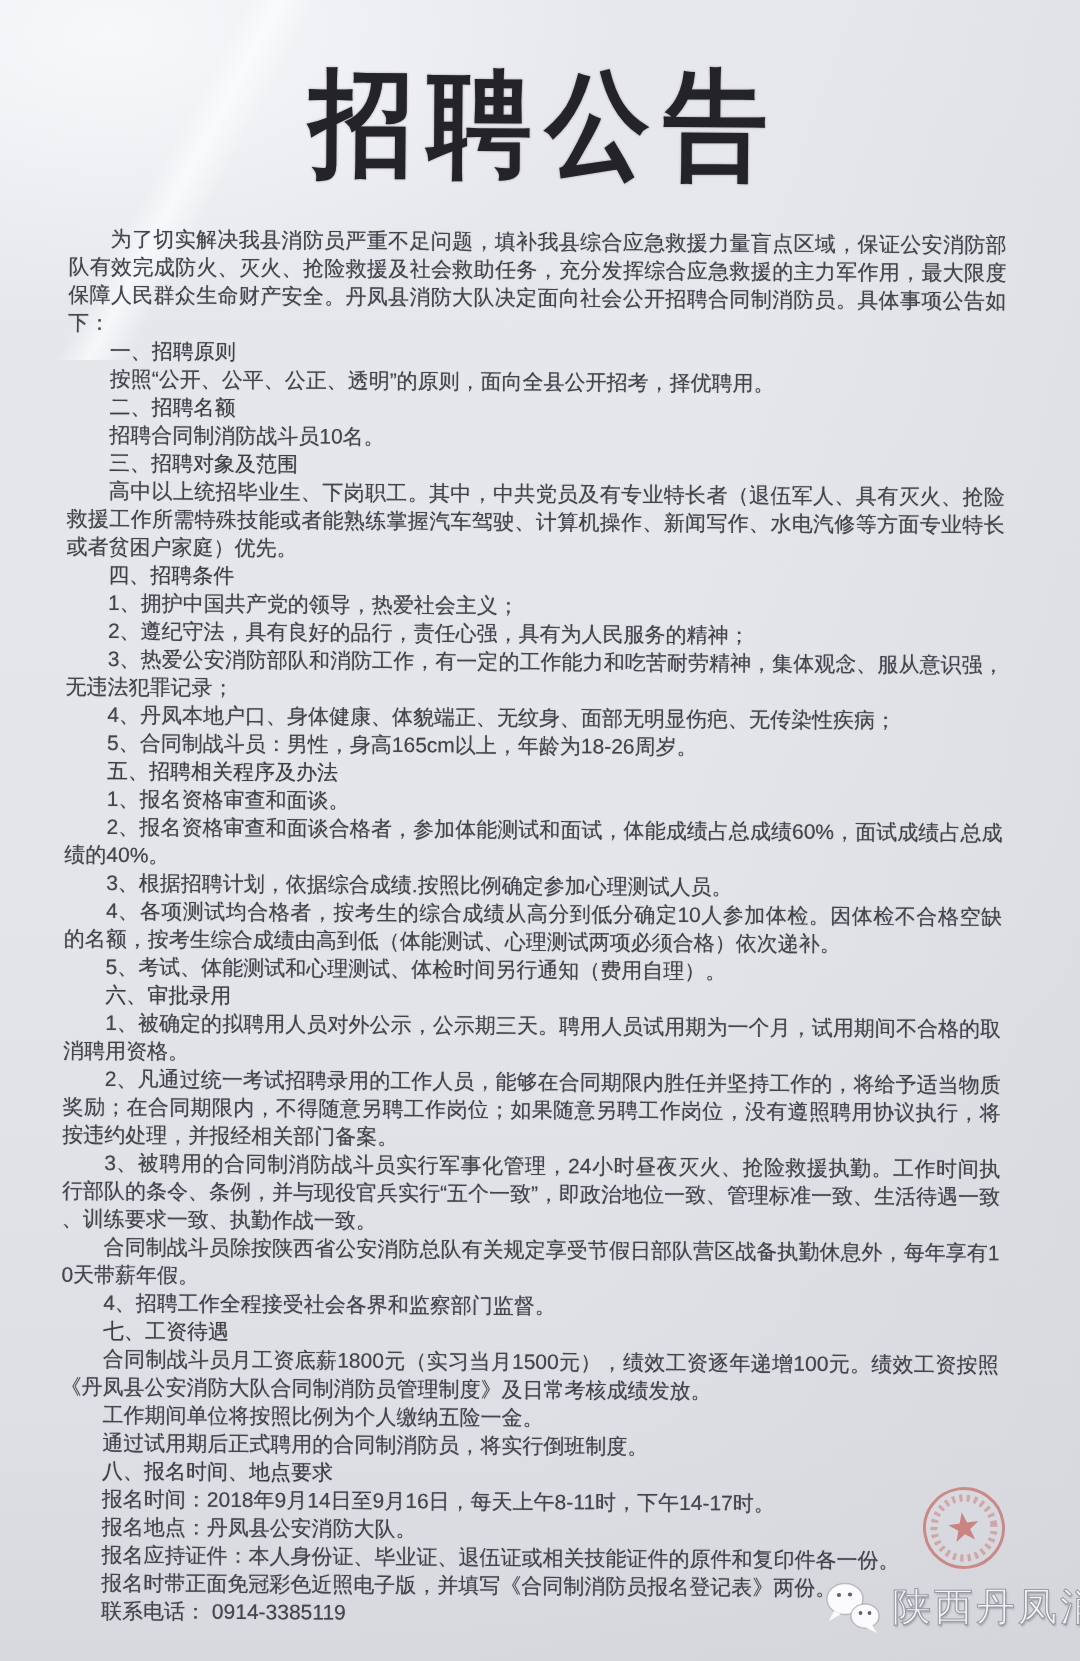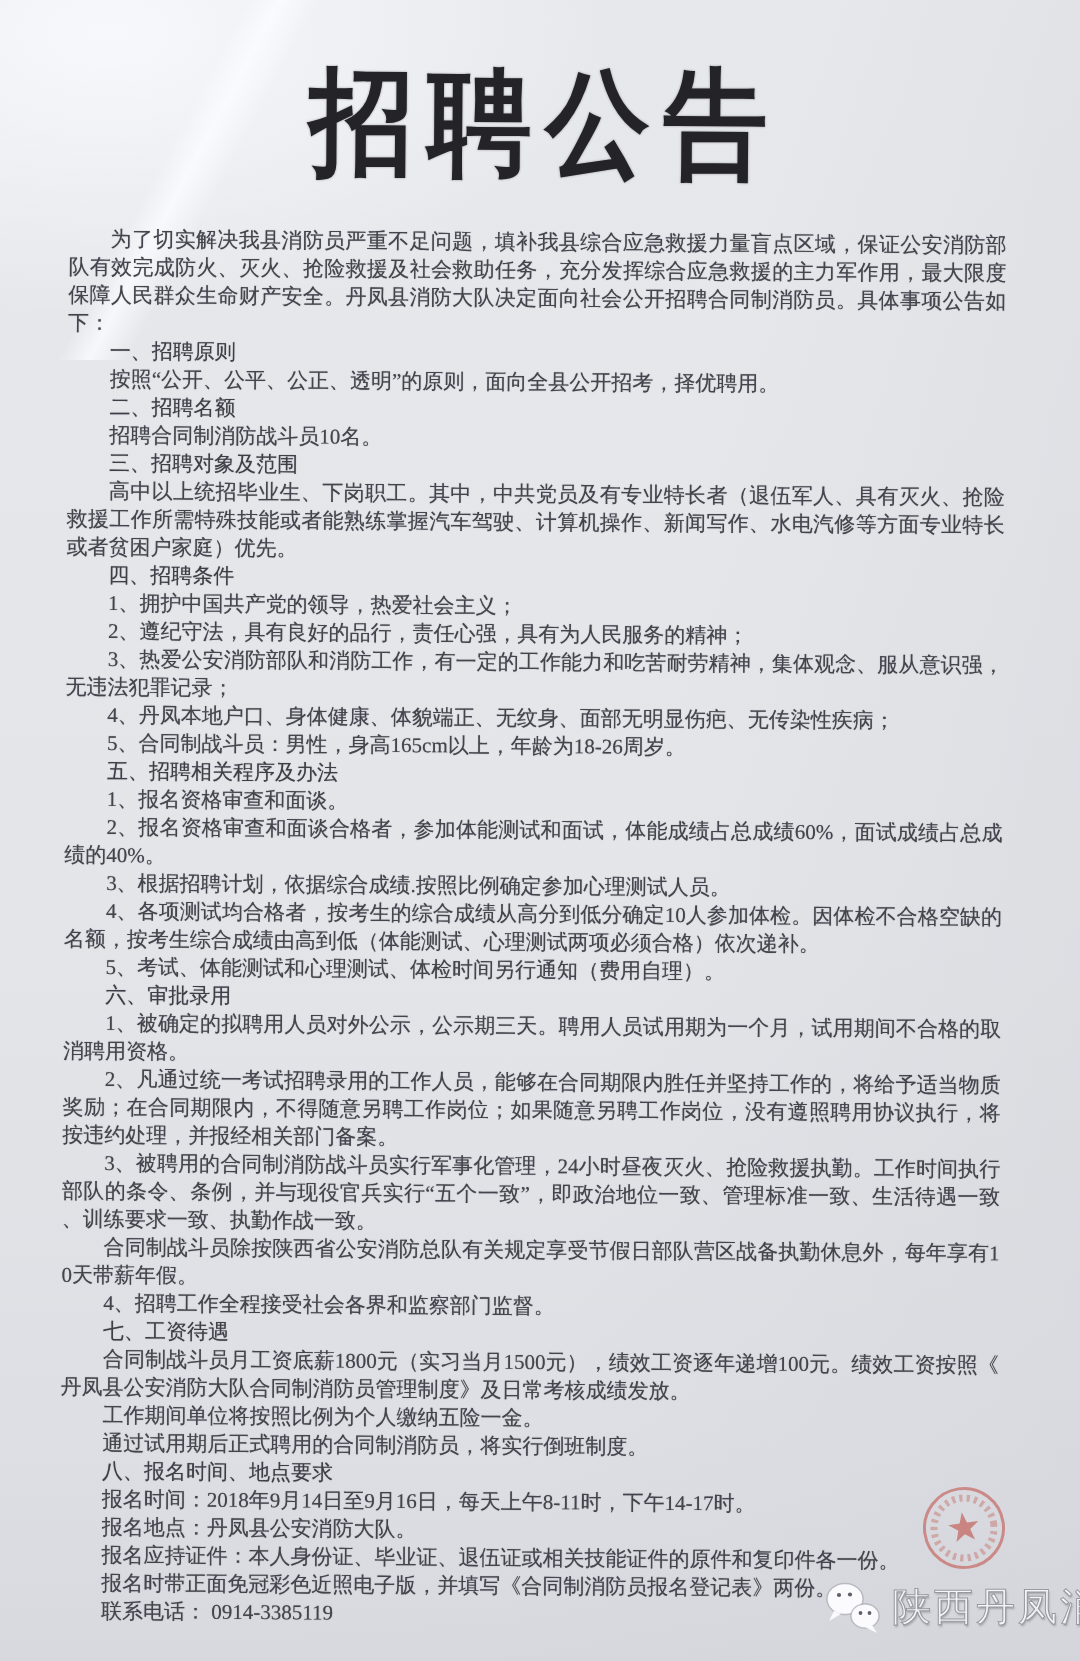--- a/index.html
+++ b/index.html
@@ -12,21 +12,20 @@
     background: #e4e5e9;
     font-family: "Liberation Sans", sans-serif;
   }
   
   .photo {
     position: absolute; inset: 0;
     background:
       radial-gradient(ellipse 820px 460px at 10% 2%, rgba(250,251,253,0.85), rgba(250,251,253,0) 62%),
       linear-gradient(100deg, rgba(228,229,233,0) 58%, rgba(211,213,218,0.55) 100%),
       linear-gradient(180deg, #e7e8ec 0%, #e4e5e9 55%, #dedfe4 86%, #d7d9de 100%);
-    font-family: Liberation Serif, serif;
   }
   .crease-1 {
     position: absolute; left: -80px; top: -60px; width: 560px; height: 420px;
     background: linear-gradient(118deg, rgba(255,255,255,0) 46%, rgba(252,253,255,0.75) 50%, rgba(255,255,255,0) 55%);
     pointer-events: none;
   }
   .crease-2 {
     position: absolute; left: 0; bottom: 0; width: 100%; height: 220px;
     background: linear-gradient(170deg, rgba(255,255,255,0) 60%, rgba(208,210,216,0.35) 100%);
     pointer-events: none;

